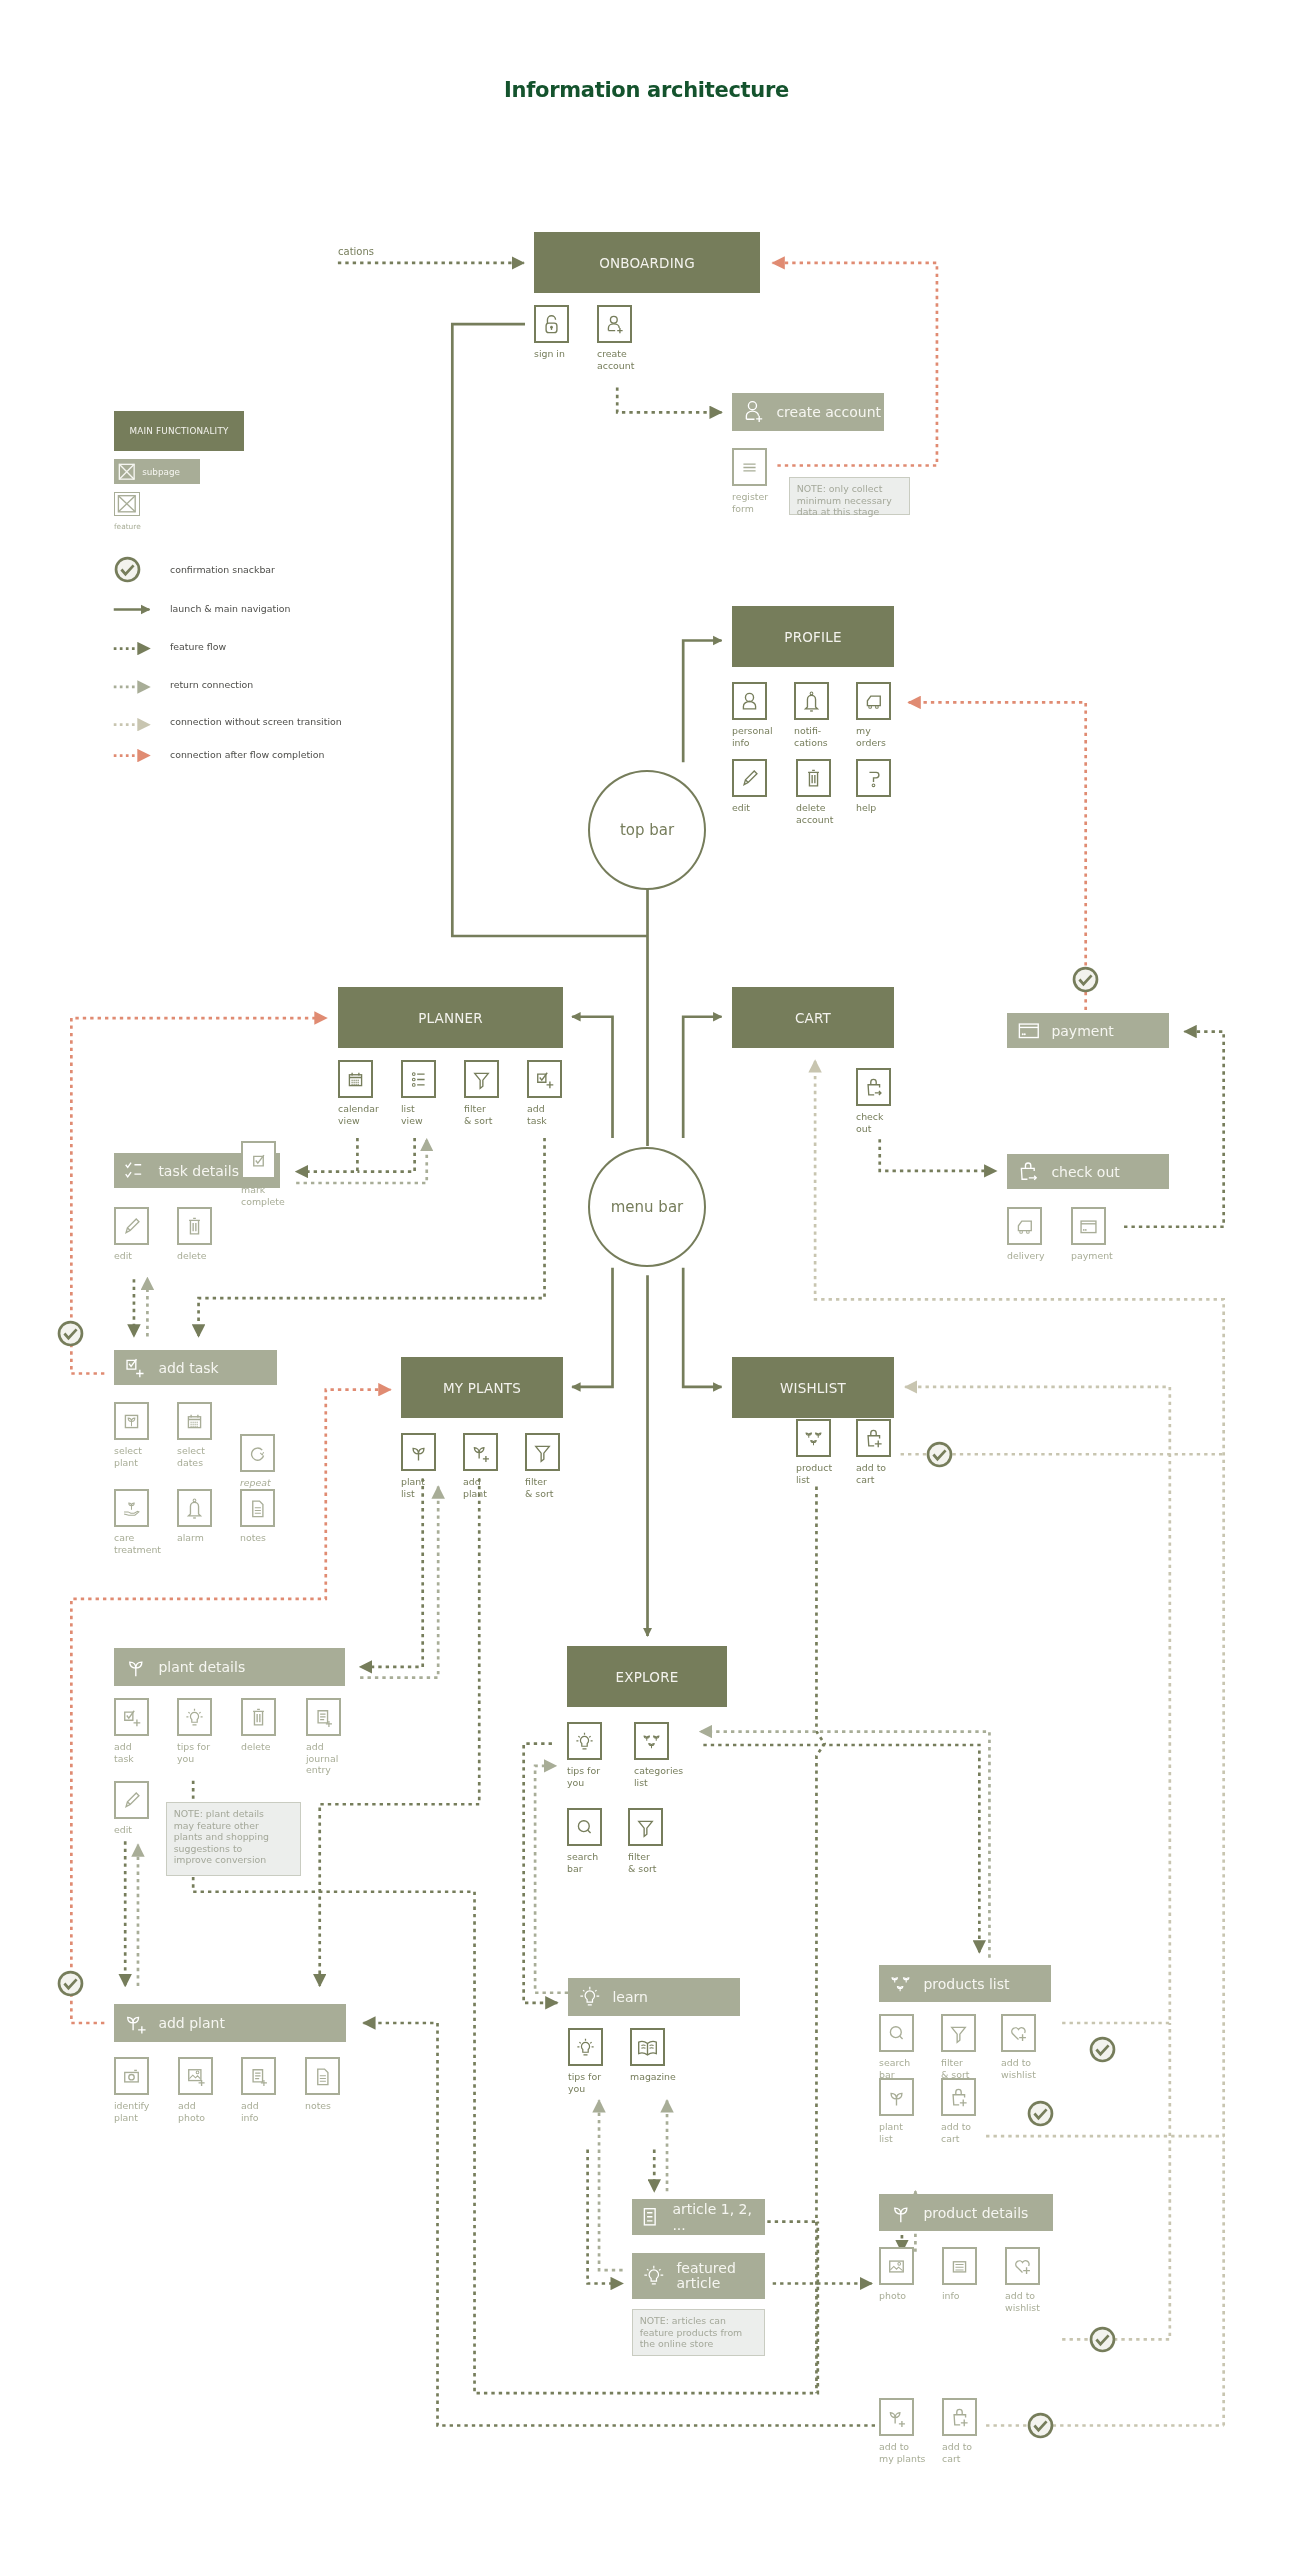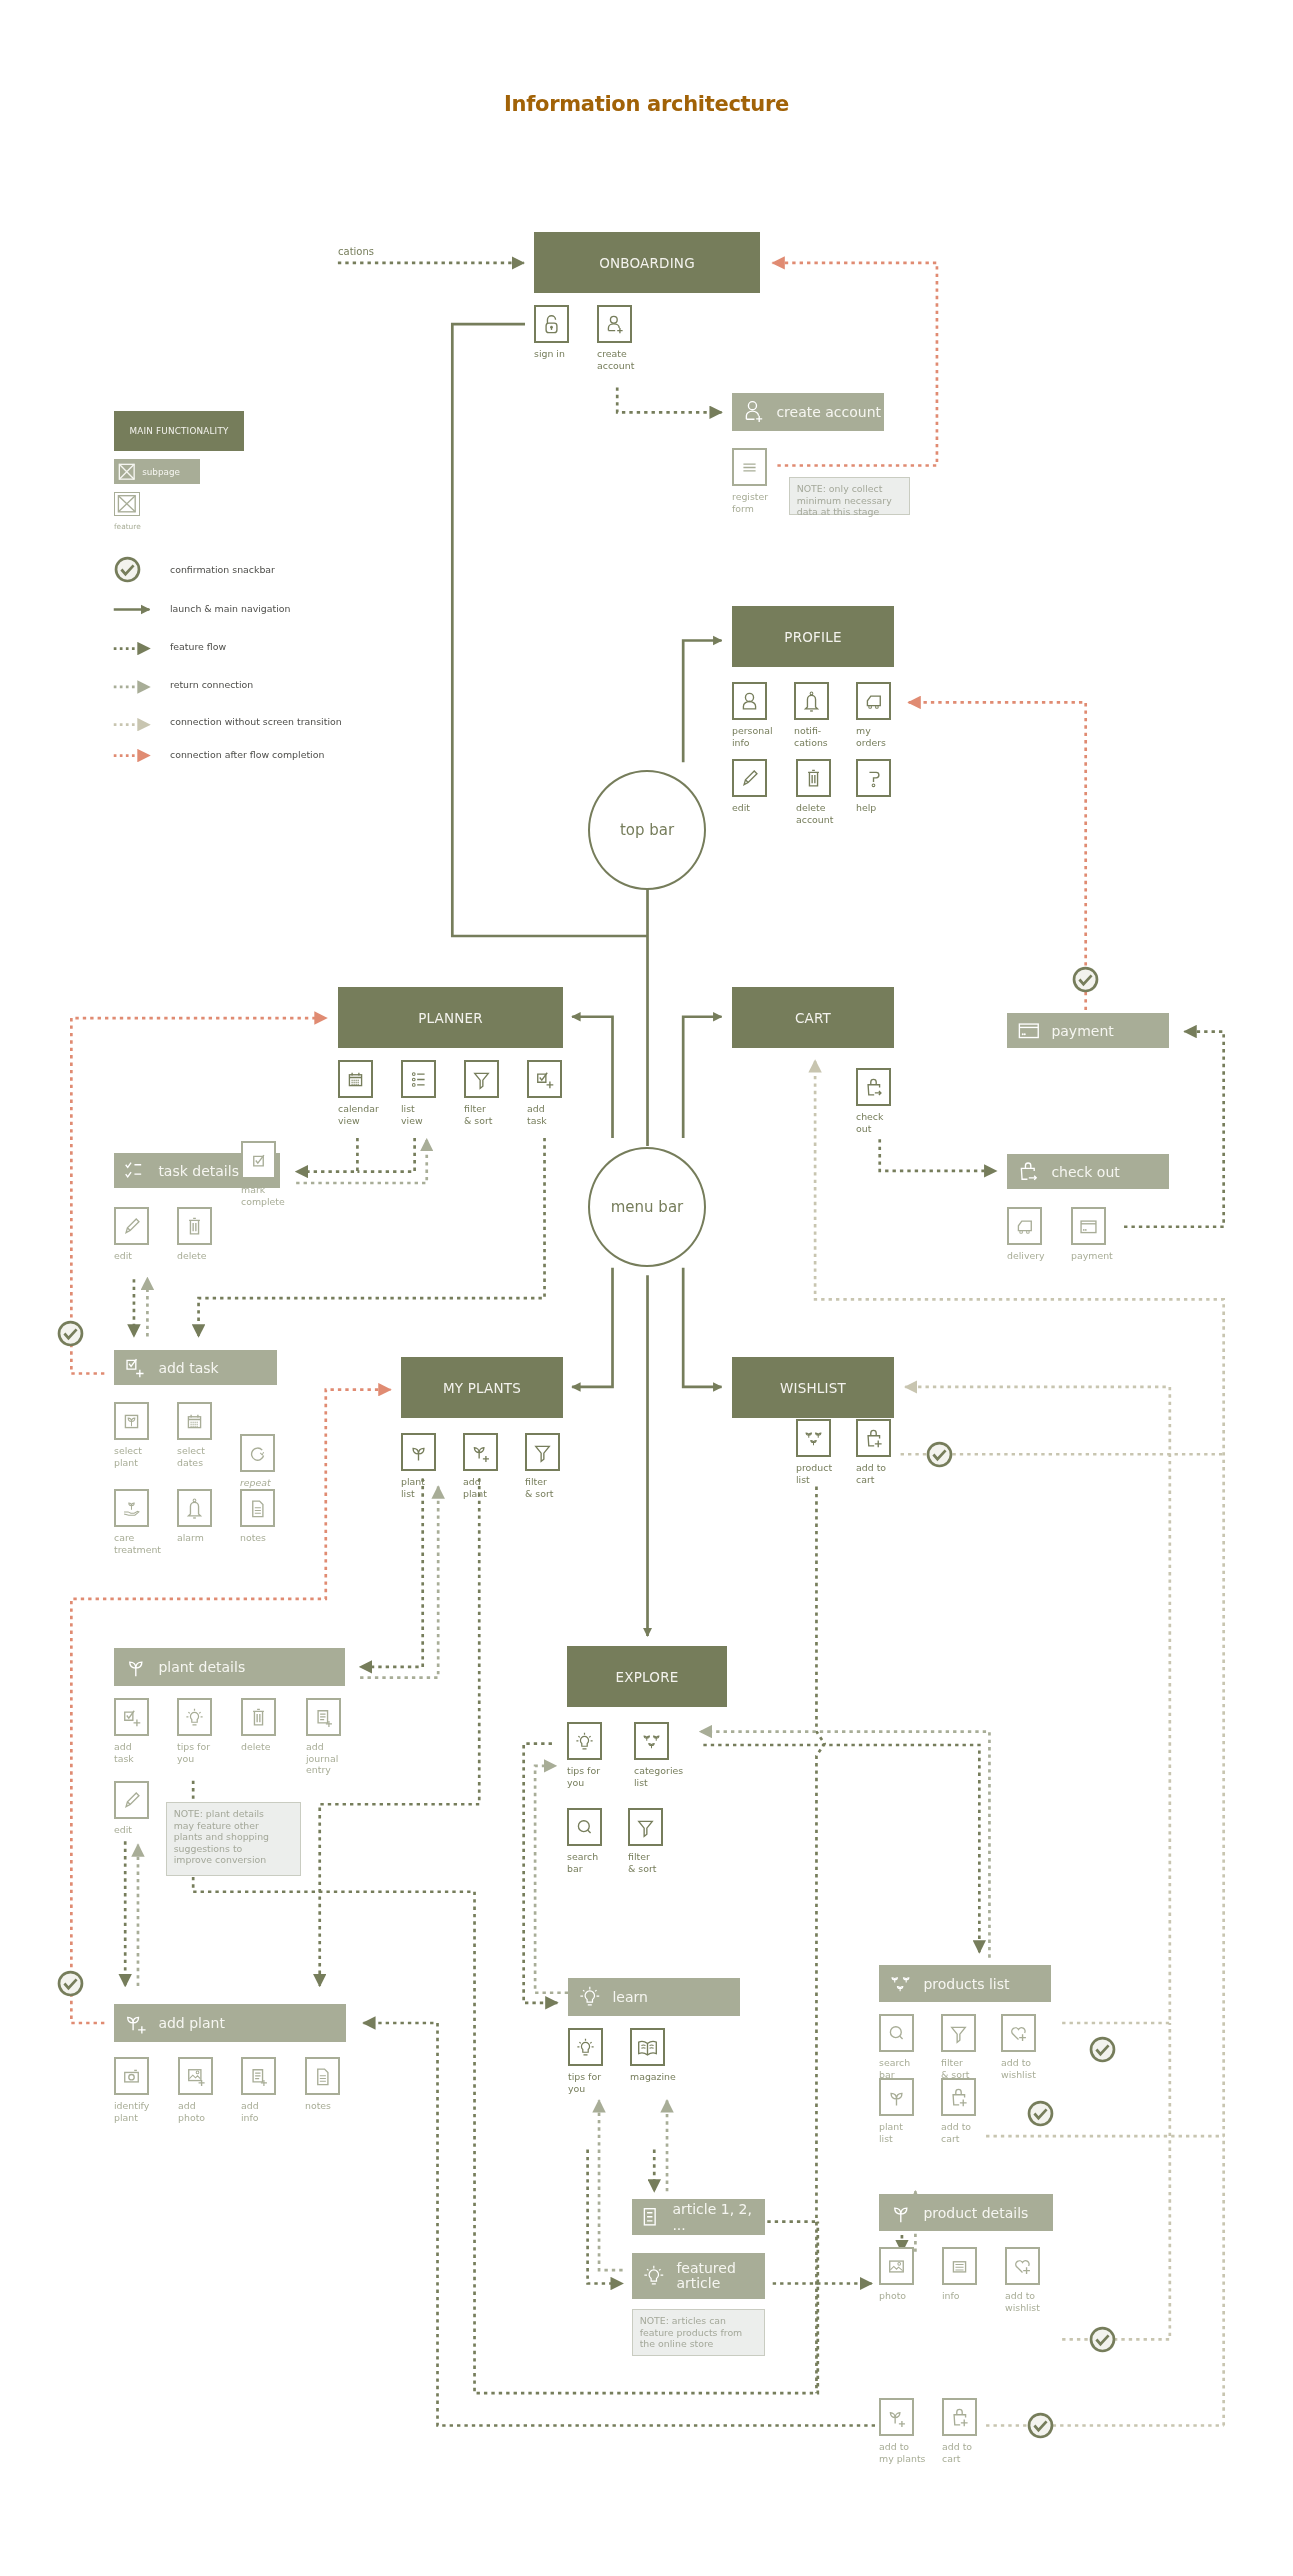--- a/index.html
+++ b/index.html
@@ -1,18 +1,18 @@
 <!DOCTYPE html>
 <html style="font-size:10.8px"><head>
 <meta charset="utf-8">
 <style>
   html,body{margin:0;padding:0;background:#ffffff;}
   body{width:1293px;height:2576px;position:relative;overflow:hidden;font-family:"DejaVu Sans","Liberation Sans",sans-serif;}
   #canvas{position:absolute;left:0;top:0;width:1293px;height:2576px;}
-  .title{position:absolute;left:0;width:1293px;top:92px;text-align:center;font-size:21px;font-weight:bold;color:#a16207;font-family:"DejaVu Sans",sans-serif;letter-spacing:-0.3px;}
+  .title{position:absolute;left:0;width:1293px;top:78px;text-align:center;font-size:21px;font-weight:bold;color:#14532d;font-family:"DejaVu Sans",sans-serif;letter-spacing:-0.3px;}
   .main-box{position:absolute;background:#767d5b;color:#f4f3ee;display:flex;align-items:center;justify-content:center;font-size:13.5px;letter-spacing:0.2px;}
   .sub-box{position:absolute;background:#a8ad97;color:#f6f6f1;display:flex;align-items:center;font-size:14px;box-sizing:border-box;padding-left:9.4px;}
   .sub-box .sicon{width:25.6px;height:25.6px;margin-right:9.4px;flex:none;}
   .sub-box .sicon svg{width:25.6px;height:25.6px;}
   .feat{position:absolute;width:39px;}
   .feat .ibox{width:35px;height:38px;border:2px solid #767d5b;box-sizing:border-box;display:flex;align-items:center;justify-content:center;background:#fff;}
   .feat .ibox svg{width:23px;height:23px;}
   .feat .flabel{margin-top:5.4px;font-size:9.4px;line-height:11.4px;color:#767d5b;white-space:pre-line;width:61px;}
   .feat.light .ibox{border-color:#a8ad97;}
   .feat.light .flabel{color:#a8ad97;}

